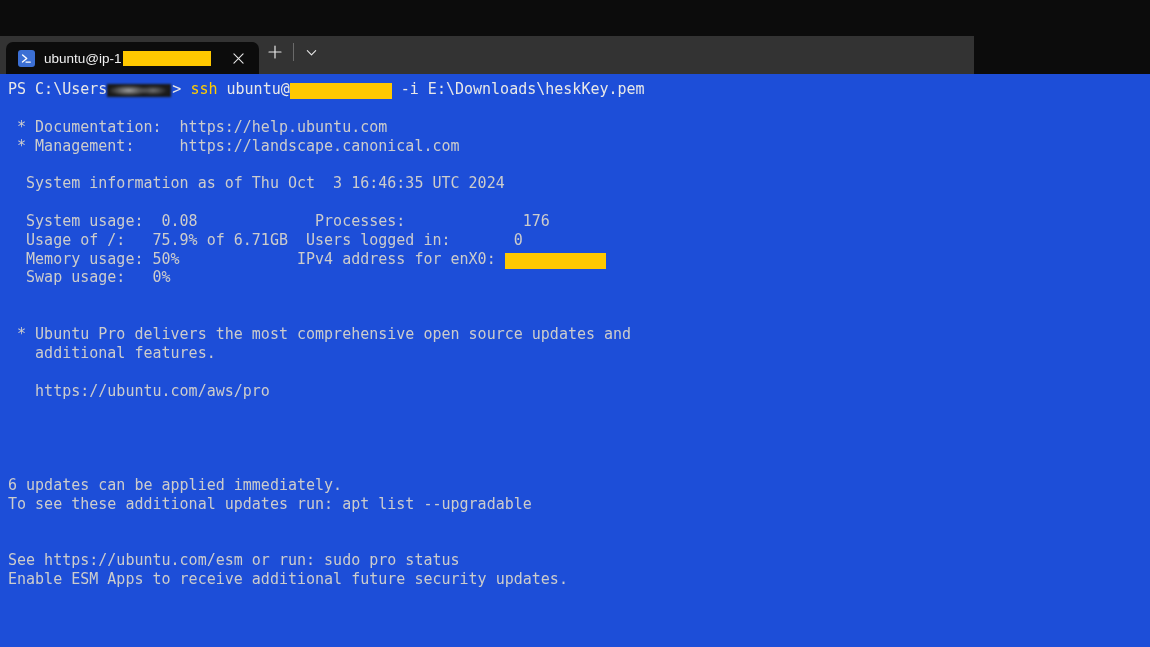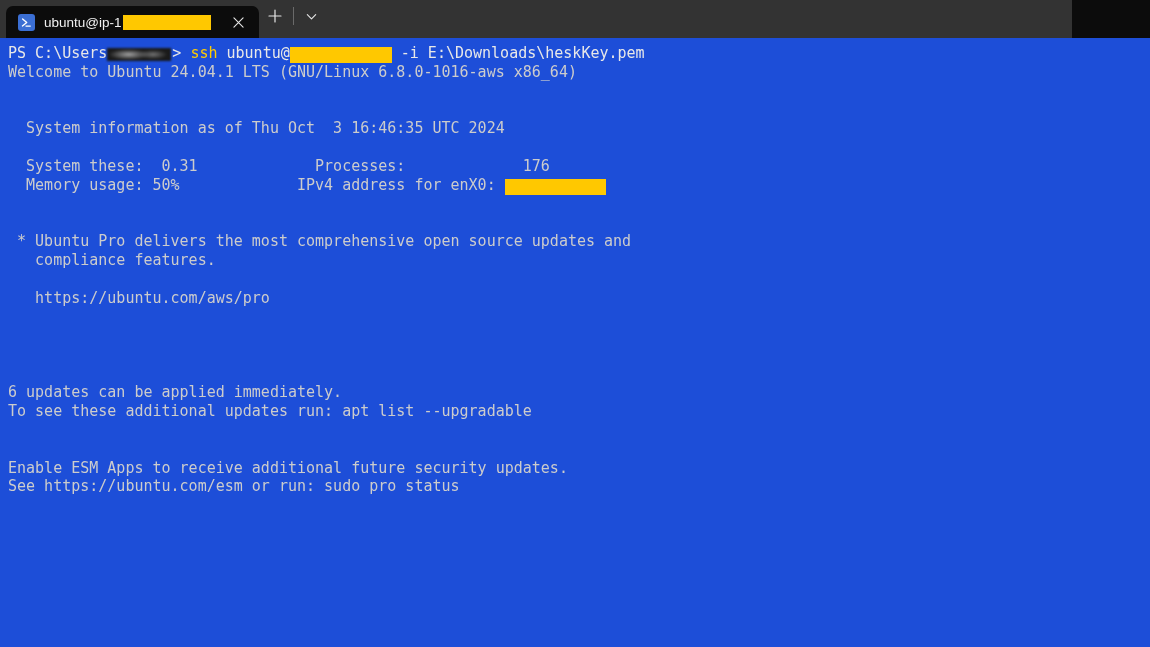--- a/index.html
+++ b/index.html
@@ -10,26 +10,27 @@
   body {
     width: 1150px;
     height: 647px;
     overflow: hidden;
     font-family: "DejaVu Sans Mono", monospace;
   }
 
   
   #titlebar {
     position: relative;
-    width: 1072px;
+    width: 974px;
     height: 38px;
     background: #333333;
     display: flex;
     align-items: flex-end;
     box-sizing: border-box;
+    margin-top: 36px;
   }
   .tabstrip {
     display: flex;
     align-items: flex-end;
     height: 38px;
   }
   .tab {
     position: relative;
     height: 32px;
     min-width: 215px;
@@ -186,58 +187,61 @@
         <path d="M2.5 5 L7 9.6 L11.5 5" fill="none" stroke="#e6e6e6" stroke-width="1.2" stroke-linecap="round" stroke-linejoin="round"></path>
       </svg>
     </span>
   </div>
 </div>
 
 <div id="terminal">
 
   <div class="line"><span class="white">PS C:\Users</span><span class="blur-user"></span><span class="white">&gt; </span><span class="yellow">ssh</span><span class="white"> ubuntu@</span><span class="redact redact-host"></span><span class="white"> -i E:\Downloads\heskKey.pem</span></div>
 
-  <div class="line">Welcome to Ubuntu 24.04.1 LTS (GNU/Linux 6.8.0-1016-aws x86_64)</div>
-
-  <div class="blank"></div>
-
+
+  <div class="blank"></div>
+
+  <div class="line"><span> * Documentation:  </span><span>https://help.ubuntu.com</span></div>
+  <div class="line"><span> * Management:     </span><span>https://landscape.canonical.com</span></div>
 
   <div class="blank"></div>
 
   <div class="line">  System information as of Thu Oct  3 16:46:35 UTC 2024</div>
 
   <div class="blank"></div>
 
-  <div class="line"><span>  System these:  </span><span>0.31</span><span>             </span><span>Processes:             </span><span>176</span></div>
-
+  <div class="line"><span>  System usage:  </span><span>0.08</span><span>             </span><span>Processes:             </span><span>176</span></div>
+
+  <div class="line"><span>  Usage of /:   </span><span>75.9% of 6.71GB</span><span>  </span><span>Users logged in:       </span><span>0</span></div>
 
   <div class="line"><span>  Memory usage: </span><span>50%</span><span>             </span><span>IPv4 address for enX0: </span><span class="redact redact-ipv4"></span></div>
 
+  <div class="line"><span>  Swap usage:   </span><span>0%</span></div>
 
   <div class="blank"></div>
   <div class="blank"></div>
 
   <div class="line"> * Ubuntu Pro delivers the most comprehensive open source updates and</div>
-  <div class="line">   compliance features.</div>
+  <div class="line">   additional features.</div>
 
   <div class="blank"></div>
 
   <div class="line">   https://ubuntu.com/aws/pro</div>
 
   <div class="blank"></div>
   <div class="blank"></div>
 
 
   <div class="blank"></div>
   <div class="blank"></div>
 
   <div class="line">6 updates can be applied immediately.</div>
   <div class="line">To see these additional updates run: apt list --upgradable</div>
 
   <div class="blank"></div>
   <div class="blank"></div>
 
+  <div class="line">See https://ubuntu.com/esm or run: sudo pro status</div>
   <div class="line">Enable ESM Apps to receive additional future security updates.</div>
-  <div class="line">See https://ubuntu.com/esm or run: sudo pro status</div>
 
   <div class="blank"></div>
 
 </div>
 
 </body></html>

